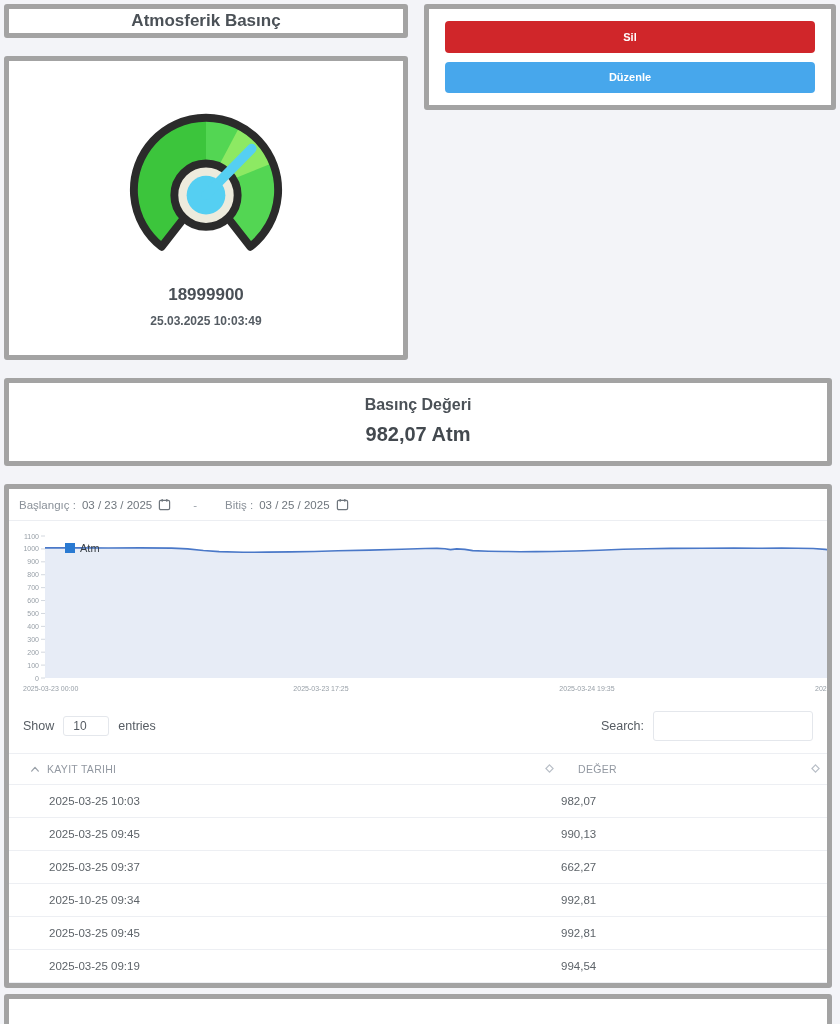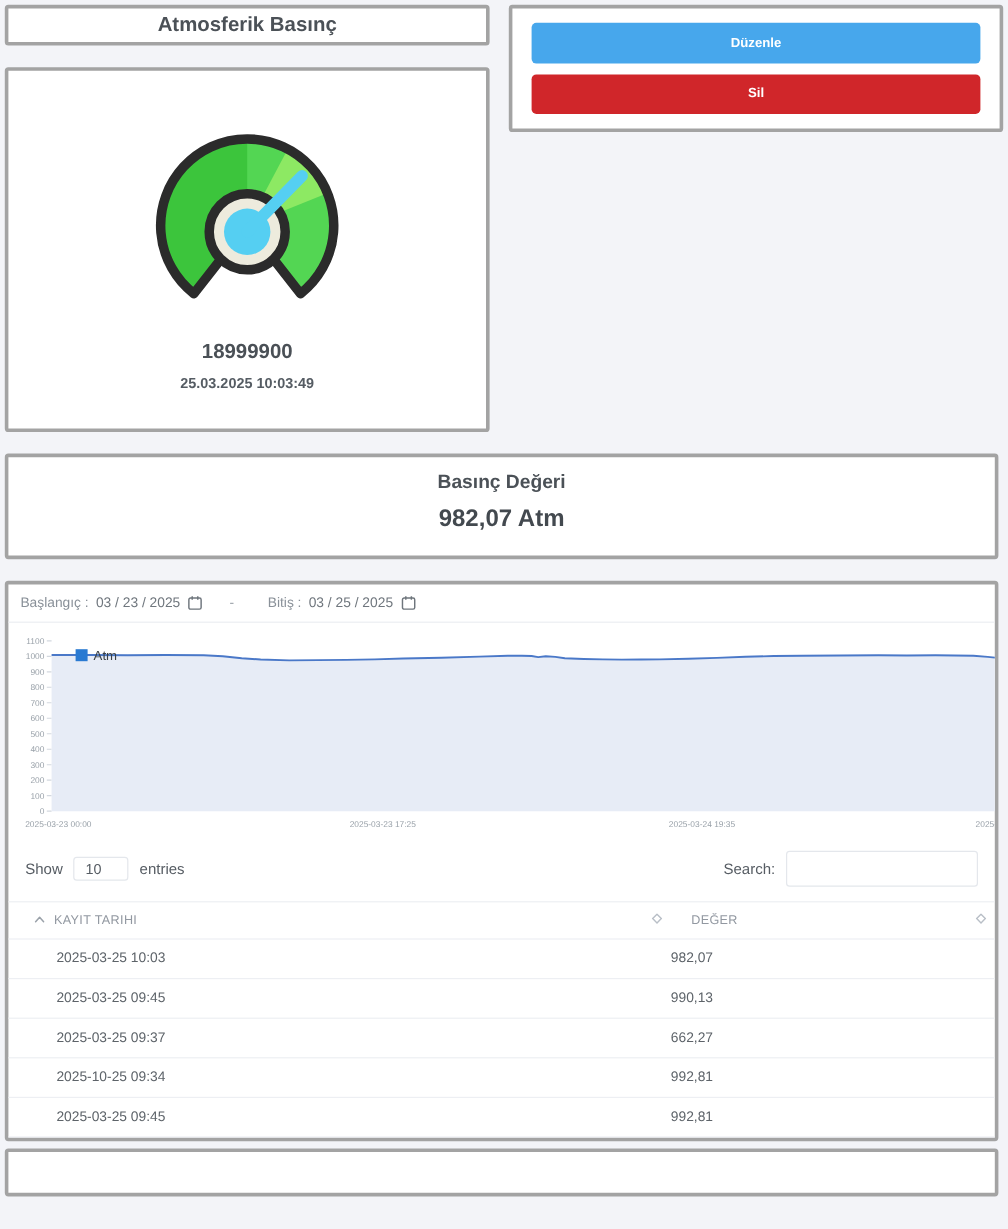--- a/index.html
+++ b/index.html
@@ -1,19 +1,19 @@
 <!DOCTYPE html>
 <html><head>
 <meta charset="utf-8">
 <style>
   * { box-sizing: border-box; margin: 0; padding: 0; }
   html, body { width: 840px; height: 1024px; overflow: hidden; }
   body { background: #f3f4f8; font-family: "Liberation Sans", sans-serif; color: #4b5157; }
   .page { width: 840px; height: 1024px; overflow: hidden; }
-  .card { background: #fff; border: 3px solid #a3a3a3; border-radius: 3px; }
+  .card { background: #fff; border: 5px solid #a3a3a3; border-radius: 3px; }
 
   
   .row1 { display: flex; gap: 16px; margin: 4px 4px 0 4px; }
   .col-left { width: 404px; flex: 0 0 404px; }
   .col-right { flex: 1; }
   .title-card { height: 34px; display: flex; align-items: center; justify-content: center; }
   .title-card h1 { font-size: 17px; font-weight: 700; color: #4b5157; }
   .actions-card { height: 106px; padding: 12px 16px; display: flex; flex-direction: column; gap: 9px; }
   .btn { border: none; border-radius: 4px; height: 38px; width: 100%; color: #fff;
          font-size: 11px; font-weight: 700; font-family: "Liberation Sans", sans-serif; cursor: pointer; }
@@ -88,22 +88,22 @@
 
           <line x1="100" y1="98" x2="152" y2="45" stroke="#55cff2" stroke-width="11" stroke-linecap="round"></line>
         </svg>
         <div class="gauge-value">18999900</div>
         <div class="gauge-time">25.03.2025 10:03:49</div>
       </div>
     </div>
 
     <div class="col-right">
       <div class="card actions-card">
+        <button class="btn" style="background:#d0262a">Sil</button>
         <button class="btn" style="background:#47a7ec">Düzenle</button>
-        <button class="btn" style="background:#d0262a">Sil</button>
       </div>
     </div>
   </div>
 
   <div class="card pressure-card">
     <div class="pressure-title">Basınç Değeri</div>
     <div class="pressure-value">982,07 Atm</div>
   </div>
 
   <div class="card main-card">
@@ -224,20 +224,25 @@
           <div class="tr">
             <div class="td td-date">2025-10-25 09:34</div>
             <div class="td td-value">992,81</div>
             <div></div>
           </div>
           <div class="tr">
             <div class="td td-date">2025-03-25 09:45</div>
             <div class="td td-value">992,81</div>
             <div></div>
           </div>
+          <div class="tr">
+            <div class="td td-date">2025-03-25 09:19</div>
+            <div class="td td-value">994,54</div>
+            <div></div>
+          </div>
         </div>
     </div>
 
   </div>
 
   <div class="card footer-card"></div>
 
 </div>
 
 </body></html>

